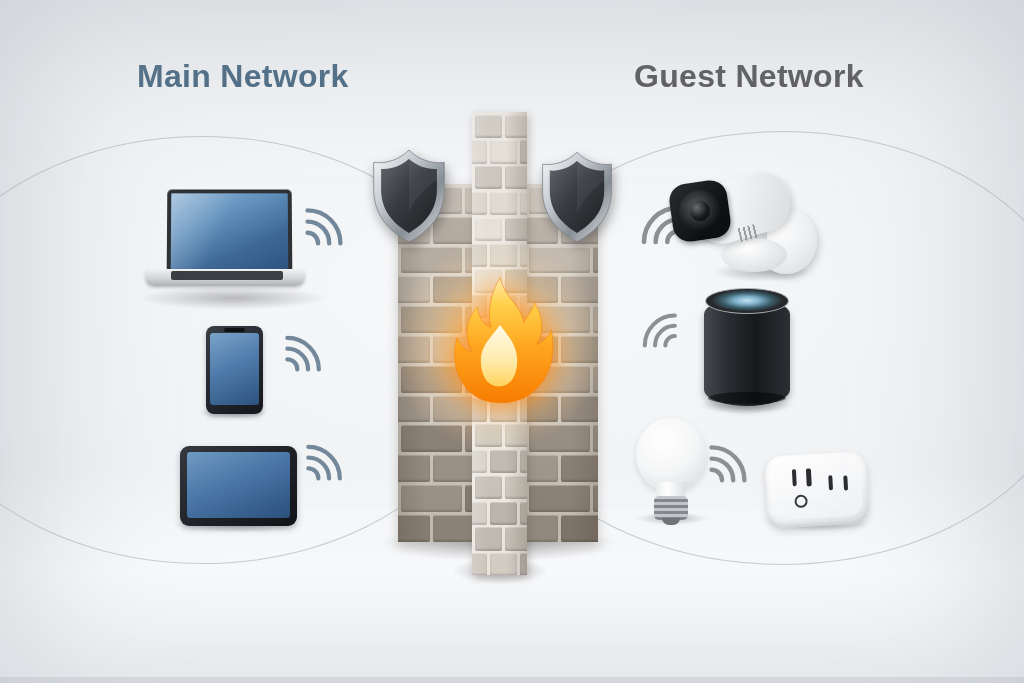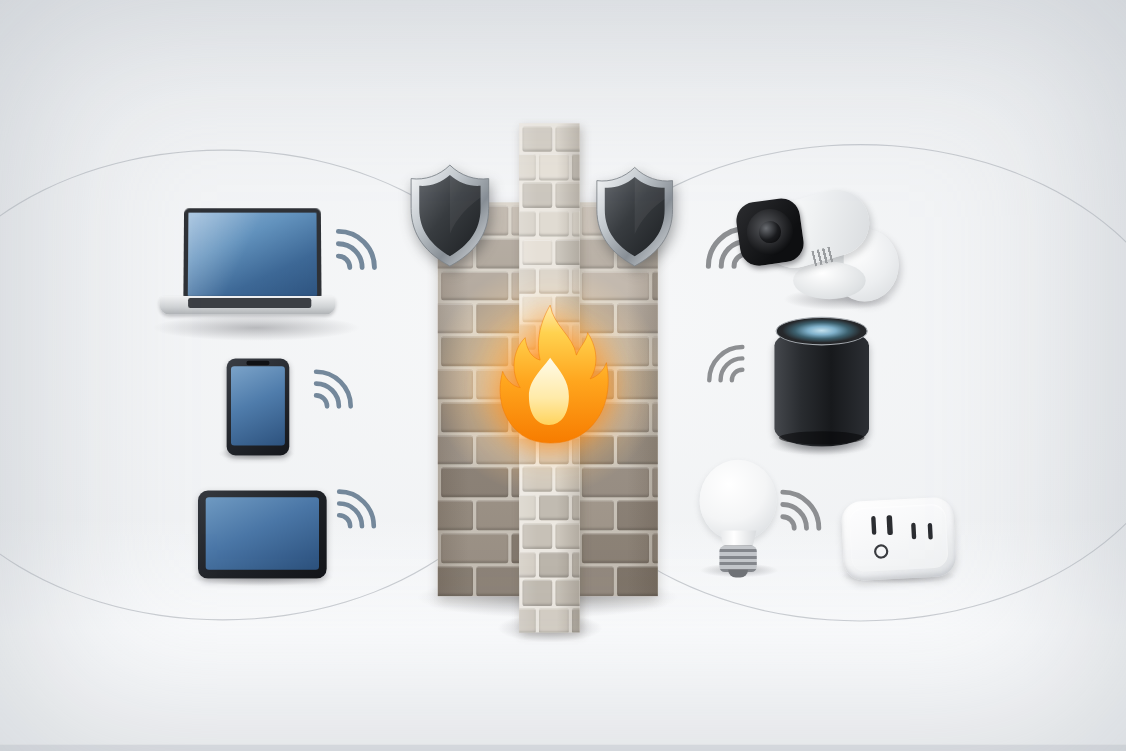--- a/index.html
+++ b/index.html
@@ -138,20 +138,22 @@
 <body>
 
 <div class="scene">
 
   <div class="floor"></div>
   <div class="bottom-edge"></div>
 
   <div class="zone left"></div>
   <div class="zone right"></div>
 
+  <div class="title main" style="color: rgb(74, 106, 131);">Main Network</div>
+  <div class="title guest" style="color: rgb(90, 90, 94);">Guest Network</div>
 
   <div class="shadow" style="left:378px;top:524px;width:240px;height:38px;"></div>
   <div class="shadow" style="left:452px;top:558px;width:96px;height:26px;"></div>
   <div class="shadow" style="left:138px;top:286px;width:190px;height:24px;"></div>
   <div class="shadow" style="left:198px;top:406px;width:70px;height:13px;"></div>
   <div class="shadow" style="left:172px;top:516px;width:132px;height:17px;"></div>
   <div class="shadow" style="left:712px;top:262px;width:100px;height:20px;"></div>
   <div class="shadow" style="left:698px;top:396px;width:96px;height:18px;"></div>
   <div class="shadow" style="left:636px;top:512px;width:72px;height:13px;"></div>
   <div class="shadow" style="left:764px;top:516px;width:106px;height:15px;"></div>

